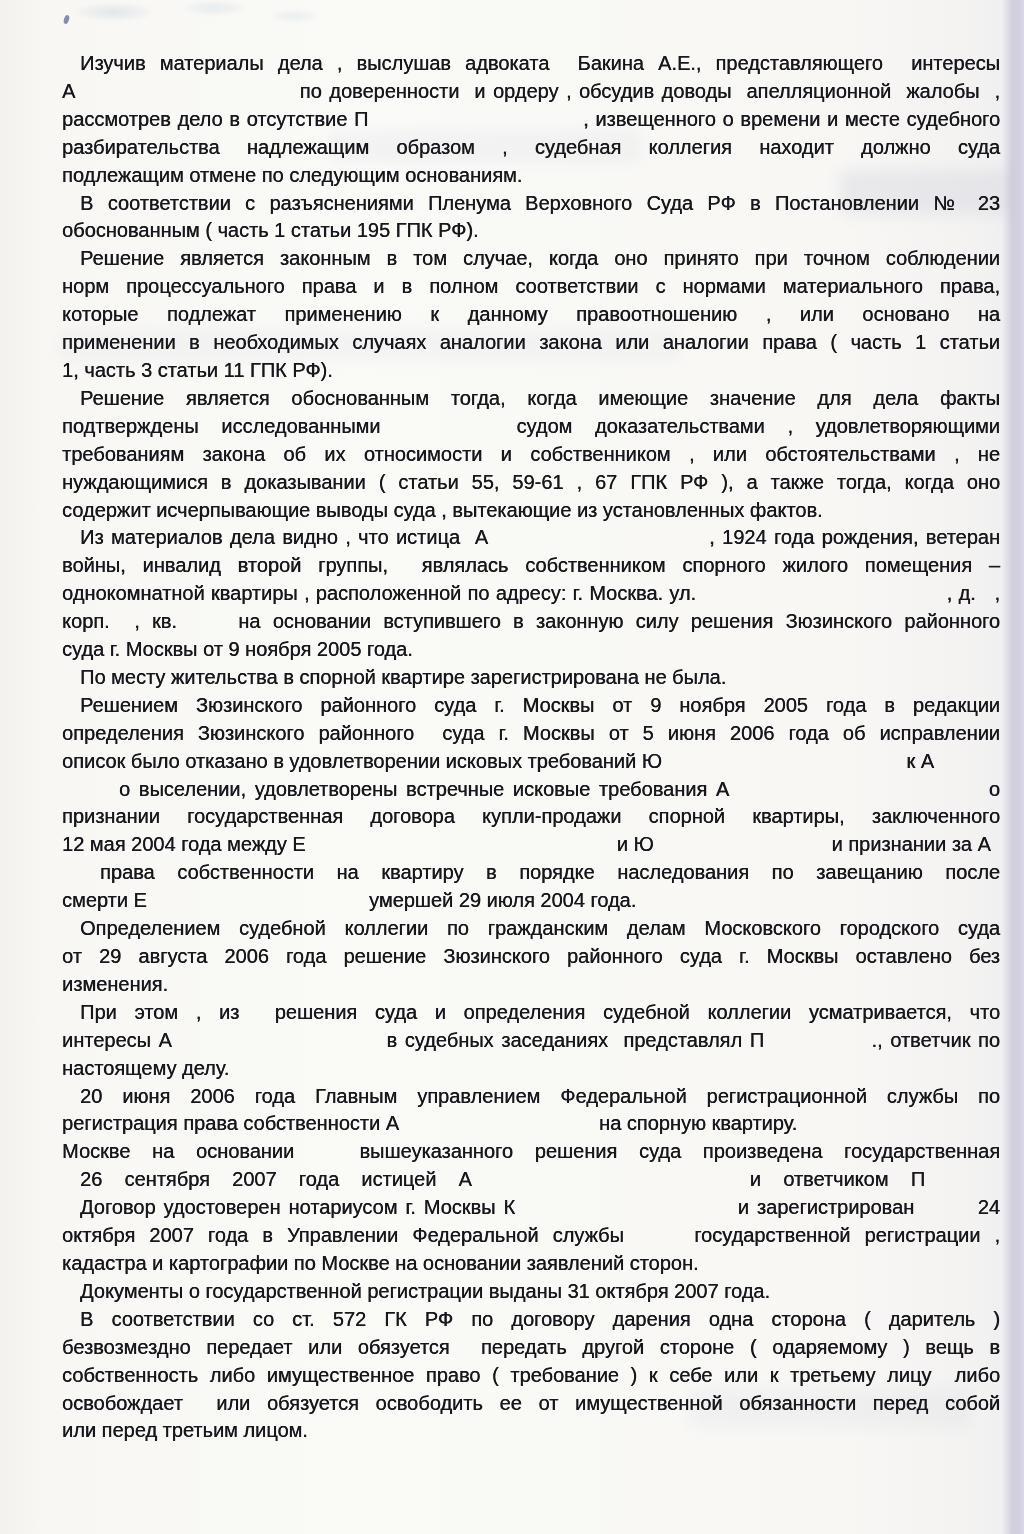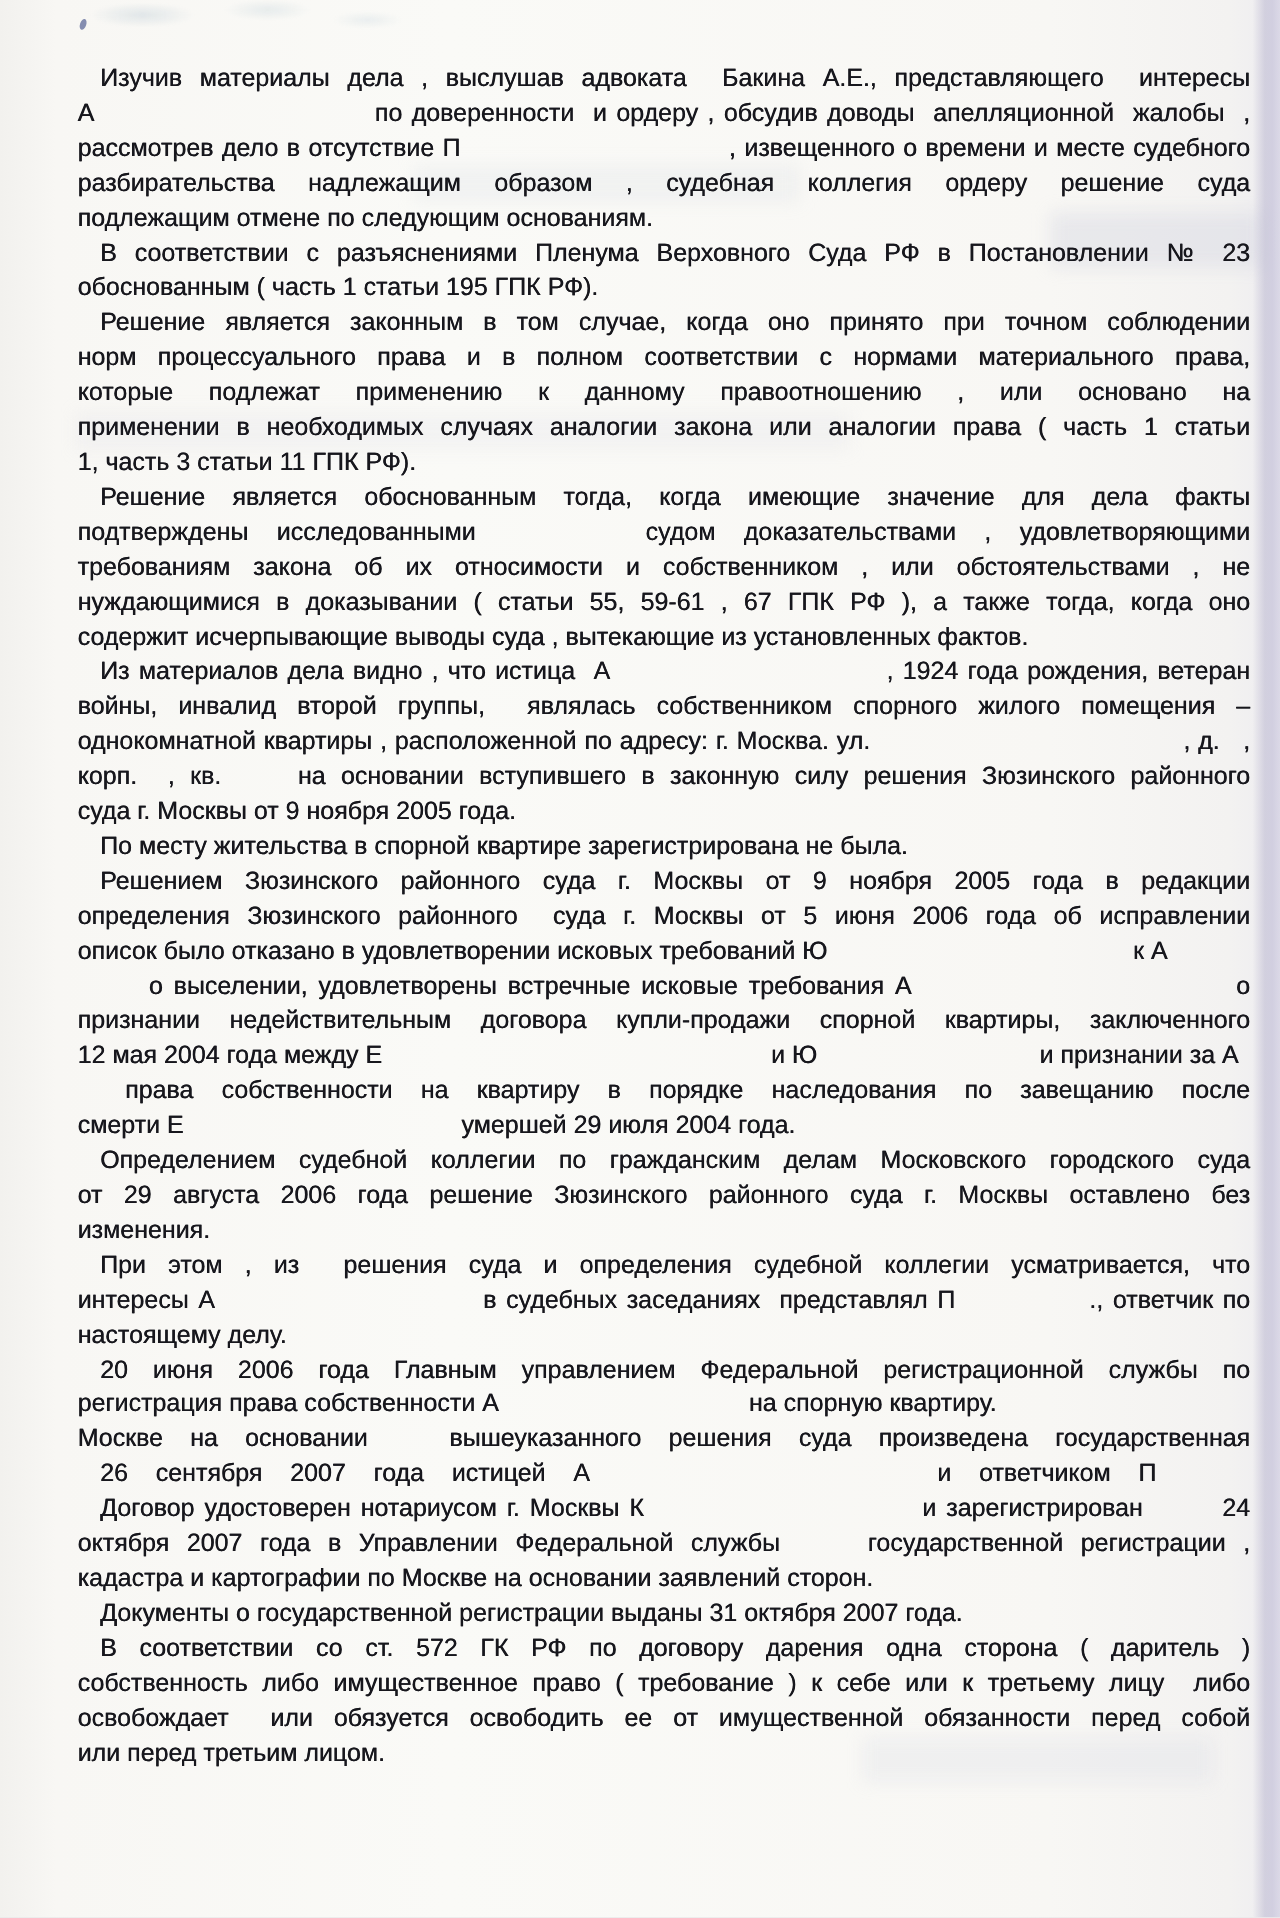--- a/index.html
+++ b/index.html
@@ -61,21 +61,21 @@
   <div class="shade s2"></div>
   <div class="shade s3"></div>
   <div class="shade s4"></div>
 
   <div class="doc">
 
     <div class="para">
       <div class="ln ind">Изучив материалы дела , выслушав адвоката &nbsp;Бакина А.Е., представляющего &nbsp;интересы</div>
       <div class="ln">А&nbsp;&nbsp;&nbsp;&nbsp;&nbsp;&nbsp;&nbsp;&nbsp;&nbsp;&nbsp;&nbsp;&nbsp;&nbsp;&nbsp;&nbsp;&nbsp;&nbsp;&nbsp;&nbsp;&nbsp;&nbsp;&nbsp;&nbsp;&nbsp;&nbsp;&nbsp;&nbsp;&nbsp;&nbsp;&nbsp;по доверенности &nbsp;и ордеру , обсудив доводы &nbsp;апелляционной &nbsp;жалобы &nbsp;,</div>
       <div class="ln">рассмотрев дело в отсутствие П&nbsp;&nbsp;&nbsp;&nbsp;&nbsp;&nbsp;&nbsp;&nbsp;&nbsp;&nbsp;&nbsp;&nbsp;&nbsp;&nbsp;&nbsp;&nbsp;&nbsp;&nbsp;&nbsp;&nbsp;&nbsp;&nbsp;&nbsp;&nbsp;&nbsp;&nbsp;&nbsp;&nbsp;&nbsp;&nbsp;&nbsp;&nbsp;, извещенного о времени и месте судебного</div>
-      <div class="ln">разбирательства надлежащим образом , судебная коллегия ордеру решение суда</div>
+      <div class="ln">разбирательства надлежащим образом , судебная коллегия находит должно суда</div>
       <div class="ln l">подлежащим отмене по следующим основаниям.</div>
     </div>
 
     <div class="para">
       <div class="ln ind">В соответствии с разъяснениями Пленума Верховного Суда РФ в Постановлении № 23</div>
       <div class="ln l">обоснованным ( часть 1 статьи 195 ГПК РФ).</div>
     </div>
 
     <div class="para">
       <div class="ln ind">Решение является законным в том случае, когда оно принято при точном соблюдении</div>
@@ -103,21 +103,21 @@
 
     <div class="para">
       <div class="ln ind l">По месту жительства в спорной квартире зарегистрирована не была.</div>
     </div>
 
     <div class="para">
       <div class="ln ind">Решением Зюзинского районного суда г. Москвы от 9 ноября 2005 года в редакции</div>
       <div class="ln">определения Зюзинского районного &nbsp;суда г. Москвы от 5 июня 2006 года об исправлении</div>
       <div class="ln l">описок было отказано в удовлетворении исковых требований Ю&nbsp;&nbsp;&nbsp;&nbsp;&nbsp;&nbsp;&nbsp;&nbsp;&nbsp;&nbsp;&nbsp;&nbsp;&nbsp;&nbsp;&nbsp;&nbsp;&nbsp;&nbsp;&nbsp;&nbsp;&nbsp;&nbsp;&nbsp;&nbsp;&nbsp;&nbsp;&nbsp;&nbsp;&nbsp;&nbsp;&nbsp;&nbsp;&nbsp;&nbsp;&nbsp;&nbsp;&nbsp;&nbsp;&nbsp;&nbsp;&nbsp;&nbsp;&nbsp;&nbsp;к А</div>
       <div class="ln indA">о выселении, удовлетворены встречные исковые требования А&nbsp;&nbsp;&nbsp;&nbsp;&nbsp;&nbsp;&nbsp;&nbsp;&nbsp;&nbsp;&nbsp;&nbsp;&nbsp;&nbsp;&nbsp;&nbsp;&nbsp;&nbsp;&nbsp;&nbsp;&nbsp;&nbsp;&nbsp;&nbsp;&nbsp;&nbsp;&nbsp;&nbsp;&nbsp;&nbsp;о</div>
-      <div class="ln">признании недействительным договора купли-продажи спорной квартиры, заключенного</div>
+      <div class="ln">признании государственная договора купли-продажи спорной квартиры, заключенного</div>
       <div class="ln l">12 мая 2004 года между Е&nbsp;&nbsp;&nbsp;&nbsp;&nbsp;&nbsp;&nbsp;&nbsp;&nbsp;&nbsp;&nbsp;&nbsp;&nbsp;&nbsp;&nbsp;&nbsp;&nbsp;&nbsp;&nbsp;&nbsp;&nbsp;&nbsp;&nbsp;&nbsp;&nbsp;&nbsp;&nbsp;&nbsp;&nbsp;&nbsp;&nbsp;&nbsp;&nbsp;&nbsp;&nbsp;&nbsp;&nbsp;&nbsp;&nbsp;&nbsp;&nbsp;&nbsp;&nbsp;&nbsp;&nbsp;&nbsp;&nbsp;&nbsp;&nbsp;&nbsp;&nbsp;&nbsp;&nbsp;&nbsp;&nbsp;&nbsp;и Ю&nbsp;&nbsp;&nbsp;&nbsp;&nbsp;&nbsp;&nbsp;&nbsp;&nbsp;&nbsp;&nbsp;&nbsp;&nbsp;&nbsp;&nbsp;&nbsp;&nbsp;&nbsp;&nbsp;&nbsp;&nbsp;&nbsp;&nbsp;&nbsp;&nbsp;&nbsp;&nbsp;&nbsp;&nbsp;&nbsp;&nbsp;&nbsp;и признании за А</div>
       <div class="ln indB">права собственности на квартиру в порядке наследования по завещанию после</div>
       <div class="ln l">смерти Е&nbsp;&nbsp;&nbsp;&nbsp;&nbsp;&nbsp;&nbsp;&nbsp;&nbsp;&nbsp;&nbsp;&nbsp;&nbsp;&nbsp;&nbsp;&nbsp;&nbsp;&nbsp;&nbsp;&nbsp;&nbsp;&nbsp;&nbsp;&nbsp;&nbsp;&nbsp;&nbsp;&nbsp;&nbsp;&nbsp;&nbsp;&nbsp;&nbsp;&nbsp;&nbsp;&nbsp;&nbsp;&nbsp;&nbsp;&nbsp;умершей 29 июля 2004 года.</div>
     </div>
 
     <div class="para">
       <div class="ln ind">Определением судебной коллегии по гражданским делам Московского городского суда</div>
       <div class="ln">от 29 августа 2006 года решение Зюзинского районного суда г. Москвы оставлено без</div>
       <div class="ln l">изменения.</div>
     </div>
@@ -143,20 +143,21 @@
       <div class="ln">октября 2007 года в Управлении Федеральной службы &nbsp;&nbsp;&nbsp;&nbsp;государственной регистрации ,</div>
       <div class="ln l">кадастра и картографии по Москве на основании заявлений сторон.</div>
     </div>
 
     <div class="para">
       <div class="ln ind l">Документы о государственной регистрации выданы 31 октября 2007 года.</div>
     </div>
 
     <div class="para">
       <div class="ln ind">В соответствии со ст. 572 ГК РФ по договору дарения одна сторона ( даритель )</div>
+      <div class="ln">безвозмездно передает или обязуется &nbsp;передать другой стороне ( одаряемому ) вещь в</div>
       <div class="ln">собственность либо имущественное право ( требование ) к себе или к третьему лицу &nbsp;либо</div>
       <div class="ln">освобождает &nbsp;или обязуется освободить ее от имущественной обязанности перед собой</div>
       <div class="ln l">или перед третьим лицом.</div>
     </div>
 
   </div>
 
   <div class="edge-band"></div>
 </div>
 

